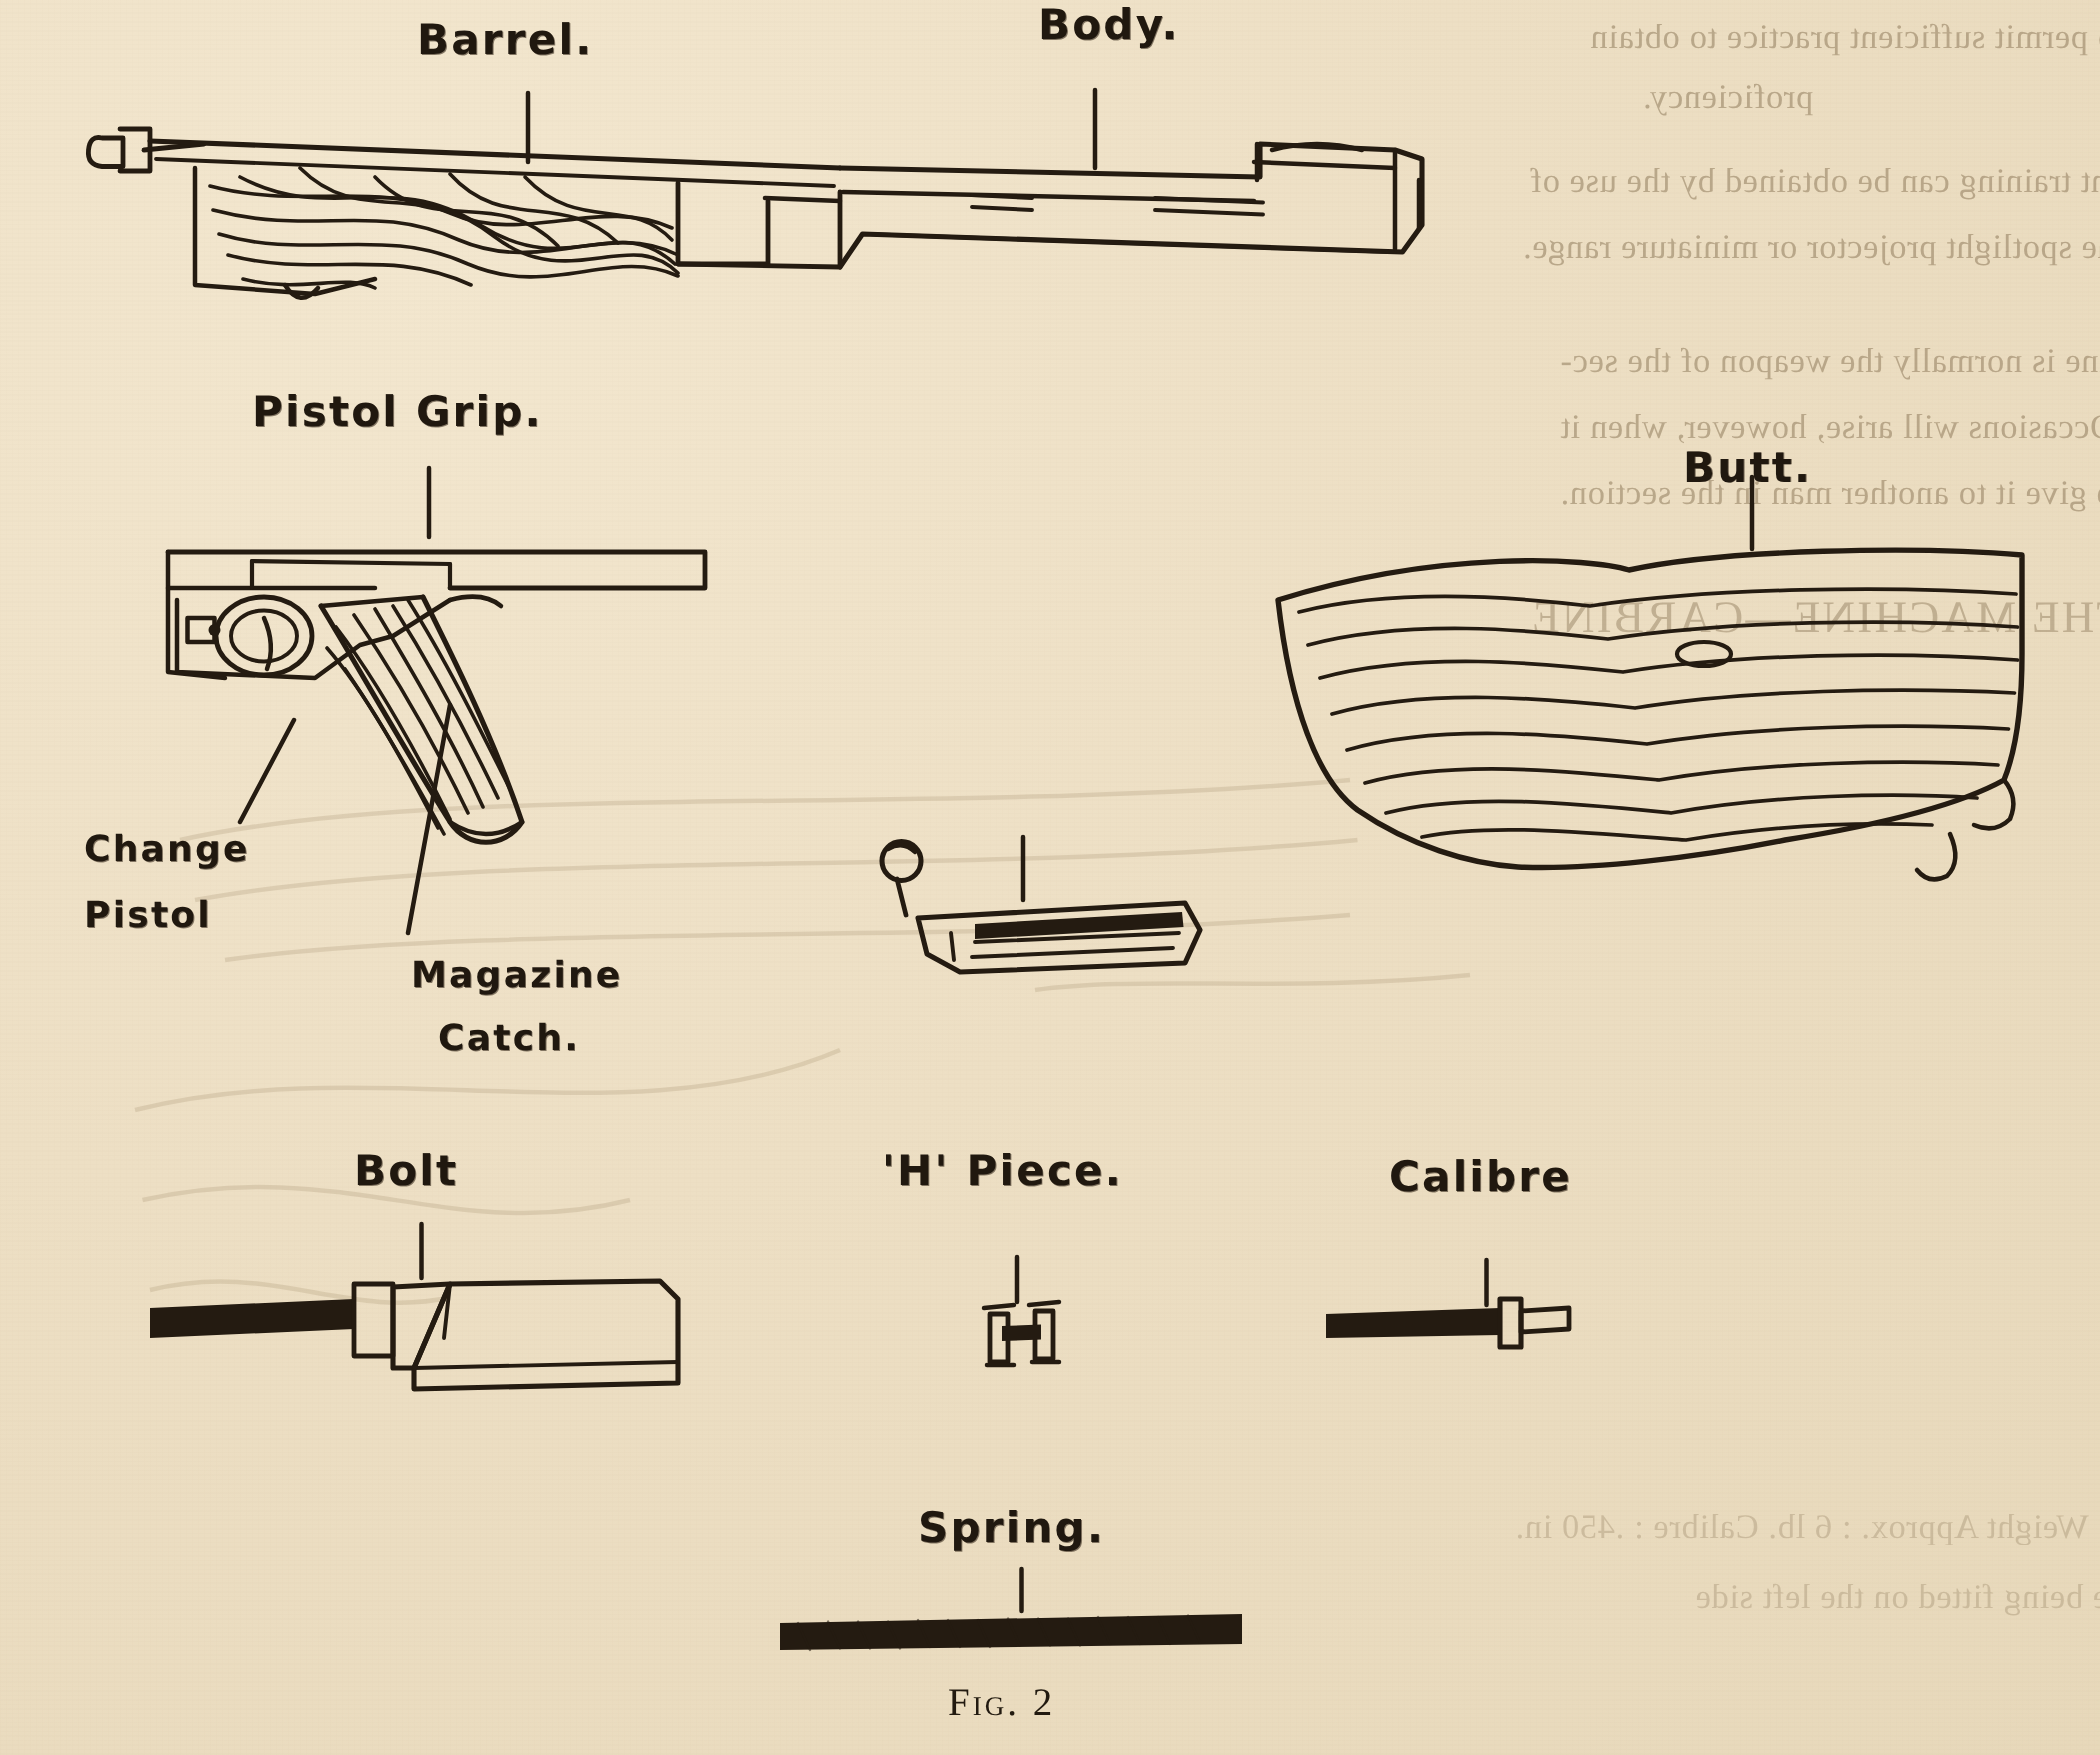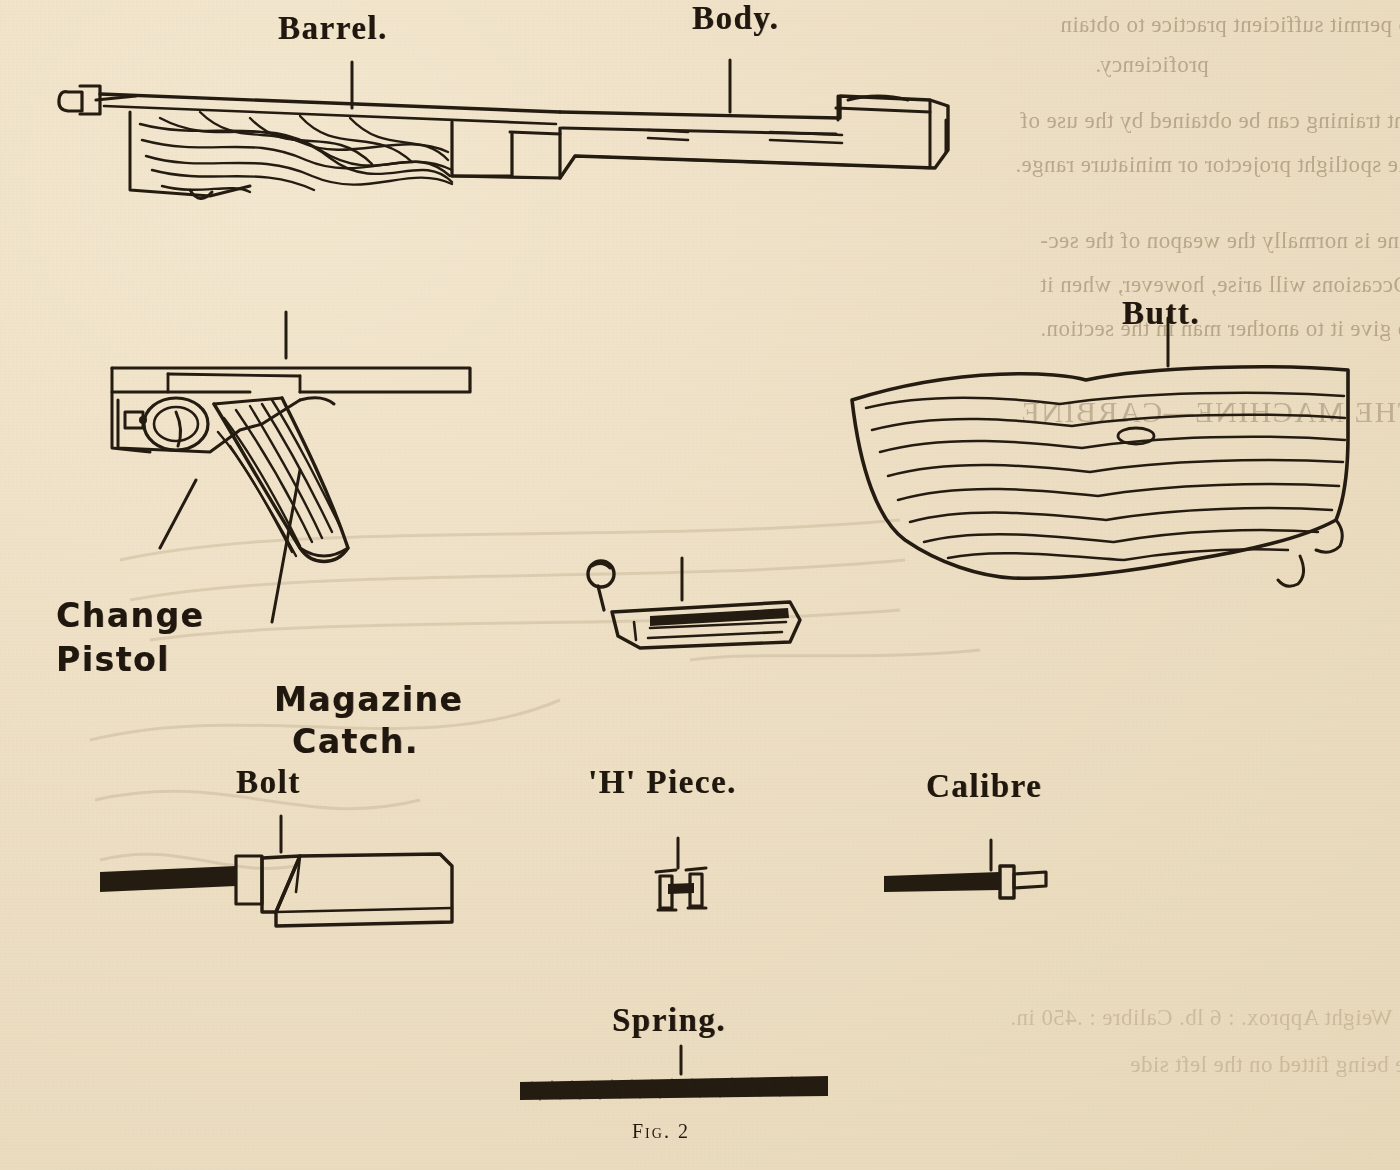--- a/index.html
+++ b/index.html
@@ -46,28 +46,28 @@
   
   .hand {
     position: absolute;
     color: #20180f;
     font-family: "DejaVu Sans", sans-serif;
     font-weight: 700;
     letter-spacing: 1.5px;
     white-space: nowrap;
     text-shadow: 0.6px 0.4px 0 rgba(40,28,14,.55);
   }
-  .h-lg { font-size: 33px; font-family: Liberation Serif, serif; }
-  .h-md { font-size: 33px; margin-top: 44px; }
+  .h-lg { font-size: 28px; }
+  .h-md { font-size: 24px; }
 
   .figcap {
     position: absolute;
     color: #221a10;
     font-family: "Liberation Serif", serif;
-    font-size: 20px;
+    font-size: 26px;
     letter-spacing: 2px;
     font-variant: small-caps;
   }
 
   svg.art {
     position: absolute;
     left: 0; top: 0;
     width: 1400px;
     height: 1170px;
     pointer-events: none;
@@ -277,20 +277,21 @@
         <path d="M772 1078 L780 1096"></path>
           <path d="M792 1077 L800 1095"></path>
       </g>
     </g>
     <line class="lead" x1="681" y1="1046" x2="681" y2="1074"></line>
 
   </svg>
 
   <div class="hand h-lg" style="left:278px; top:10px;">Barrel.</div>
   <div class="hand h-lg" style="left:692px; top:0;">Body.</div>
+  <div class="hand h-lg" style="left:168px; top:258px;">Pistol  Grip.</div>
   <div class="hand h-lg" style="left:1122px; top:262px;margin-top:33px;">Butt.</div>
   <div class="hand h-md" style="left:56px;  top:552px;">Change</div>
   <div class="hand h-md" style="left:56px;  top:596px;">Pistol</div>
   <div class="hand h-md" style="left:274px; top:636px;">Magazine</div>
   <div class="hand h-md" style="left:292px; top:678px;">Catch.</div>
   <div class="hand h-lg" style="left:236px; top:764px;text-align:center;">Bolt</div>
   <div class="hand h-lg" style="left:588px; top:764px;">'H' Piece.</div>
   <div class="hand h-lg" style="left:926px; top:768px;">Calibre</div>
   <div class="hand h-lg" style="left:612px; top:1002px;">Spring.</div>
 

